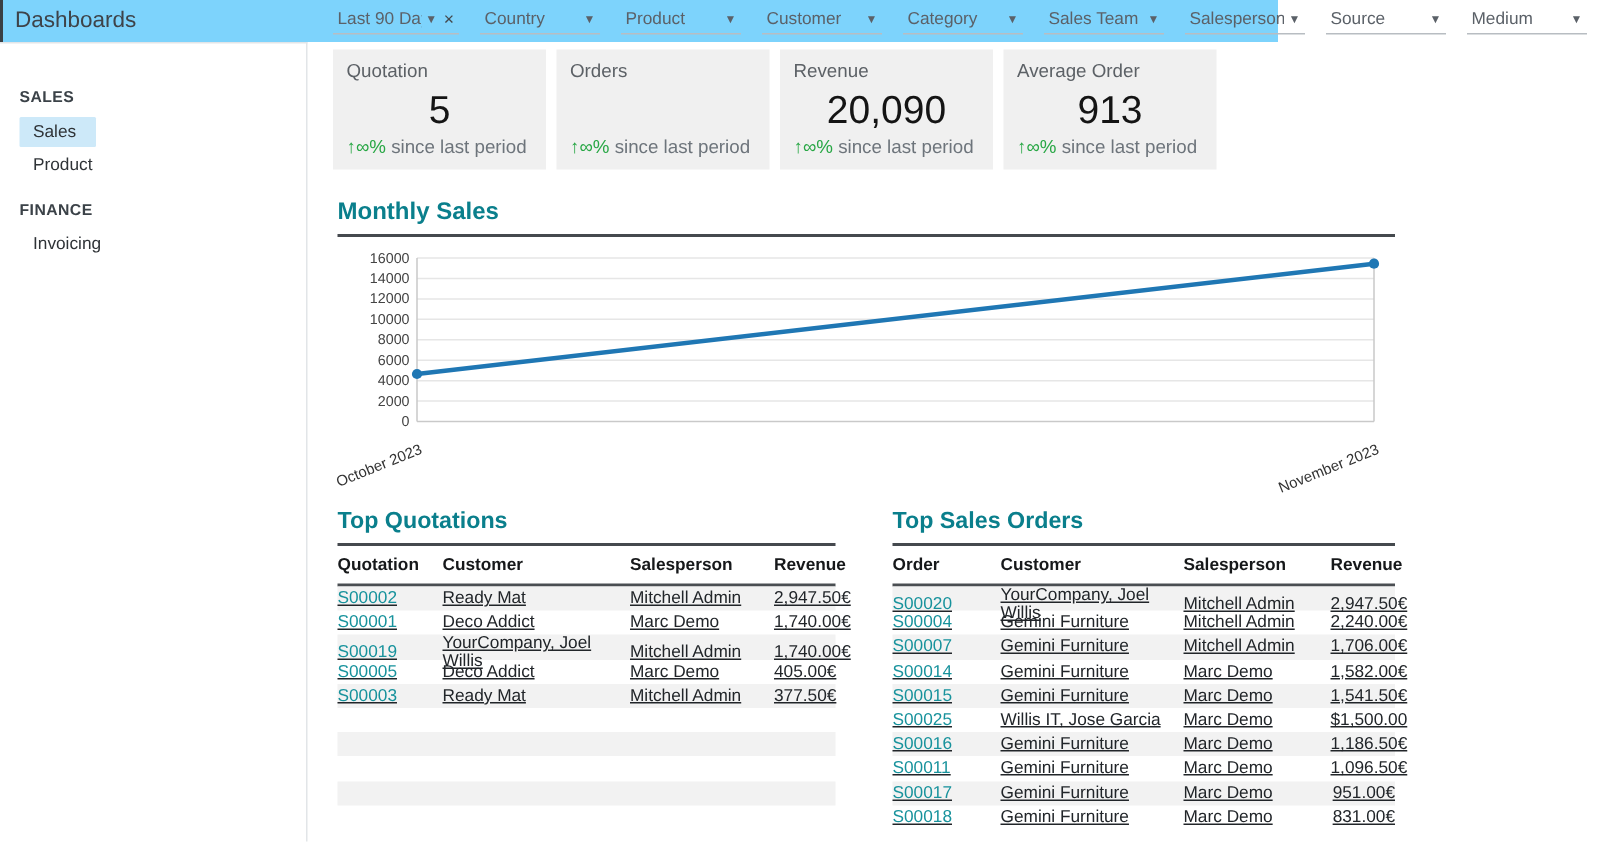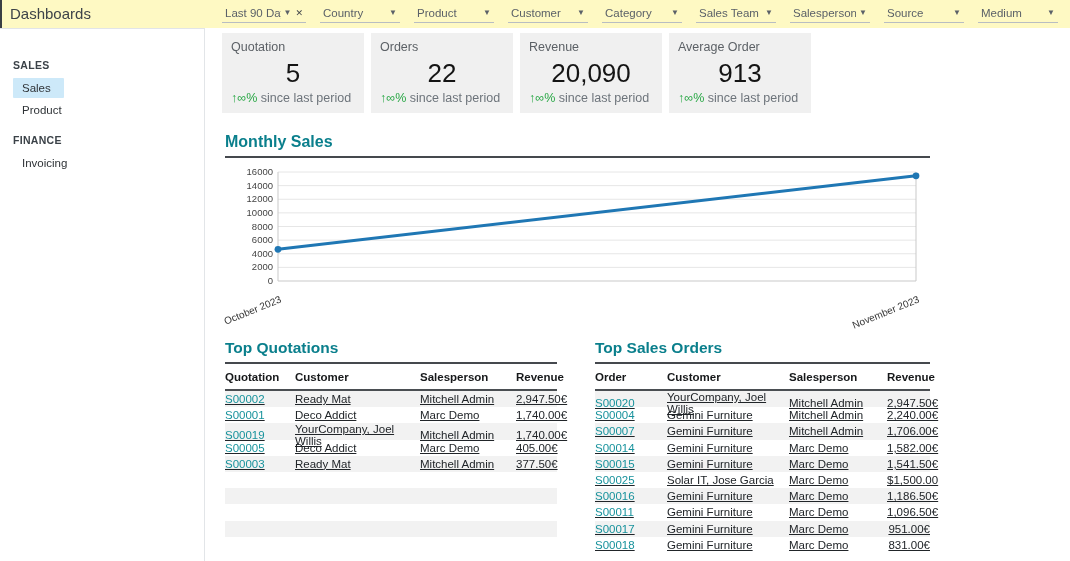--- a/index.html
+++ b/index.html
@@ -1,21 +1,21 @@
 <!DOCTYPE html>
 <html><head>
 <meta charset="utf-8">
 <style>
   html,body{margin:0;padding:0;}
   body{
     width:1070px;height:561px;position:relative;background:#fff;
     font-family:"Liberation Sans",sans-serif;overflow:hidden;color:#212529;
   }
   
-  .topbar{position:absolute;left:0;top:0;width:1070px;height:28px;background:#fef9c3;}
+  .topbar{position:absolute;left:0;top:0;width:852px;height:28px;background:#7dd3fc;}
   .app-title{position:absolute;left:10px;top:0;height:28px;line-height:28px;font-size:15px;color:#3e4349;}
   .filters{position:absolute;left:222px;top:0;height:28px;display:flex;align-items:center;gap:14px;}
   .filter{
     display:flex;align-items:center;box-sizing:border-box;width:80px;
     border-bottom:1px solid #b8bdc2;padding:1px 3px 3px 3px;
     font-size:11.5px;color:#5b6168;cursor:pointer;white-space:nowrap;
   }
   .filter .flabel{flex:1 1 auto;overflow:hidden;}
   .filter .caret{font-size:8px;color:#5b6168;margin-left:3px;}
   .filter .fx{font-size:9px;color:#44484c;margin-left:4px;}
@@ -128,21 +128,20 @@
 
 <main>
   <div class="kpi-row" id="kpis">
       <div class="kpi">
         <div class="kpi-label">Quotation</div>
         <div class="kpi-value">5</div>
         <div class="kpi-delta"><span class="up">↑</span><span class="inf">∞%</span><span> since last period</span></div>
       </div>
       <div class="kpi">
         <div class="kpi-label">Orders</div>
-        <div class="kpi-value">22</div>
         <div class="kpi-delta"><span class="up">↑</span><span class="inf">∞%</span><span> since last period</span></div>
       </div>
       <div class="kpi">
         <div class="kpi-label">Revenue</div>
         <div class="kpi-value">20,090</div>
         <div class="kpi-delta"><span class="up">↑</span><span class="inf">∞%</span><span> since last period</span></div>
       </div>
       <div class="kpi">
         <div class="kpi-label">Average Order</div>
         <div class="kpi-value">913</div>
@@ -288,21 +287,21 @@
           <div class="cell-rev">1,582.00€</div>
         </div>
         <div class="trow">
           <div class="cell-id">S00015</div>
           <div>Gemini Furniture</div>
           <div>Marc Demo</div>
           <div class="cell-rev">1,541.50€</div>
         </div>
         <div class="trow">
           <div class="cell-id">S00025</div>
-          <div>Solar IT, Jose Garcia</div>
+          <div>Willis IT, Jose Garcia</div>
           <div>Marc Demo</div>
           <div class="cell-rev">$1,500.00</div>
         </div>
         <div class="trow">
           <div class="cell-id">S00016</div>
           <div>Gemini Furniture</div>
           <div>Marc Demo</div>
           <div class="cell-rev">1,186.50€</div>
         </div>
         <div class="trow">

